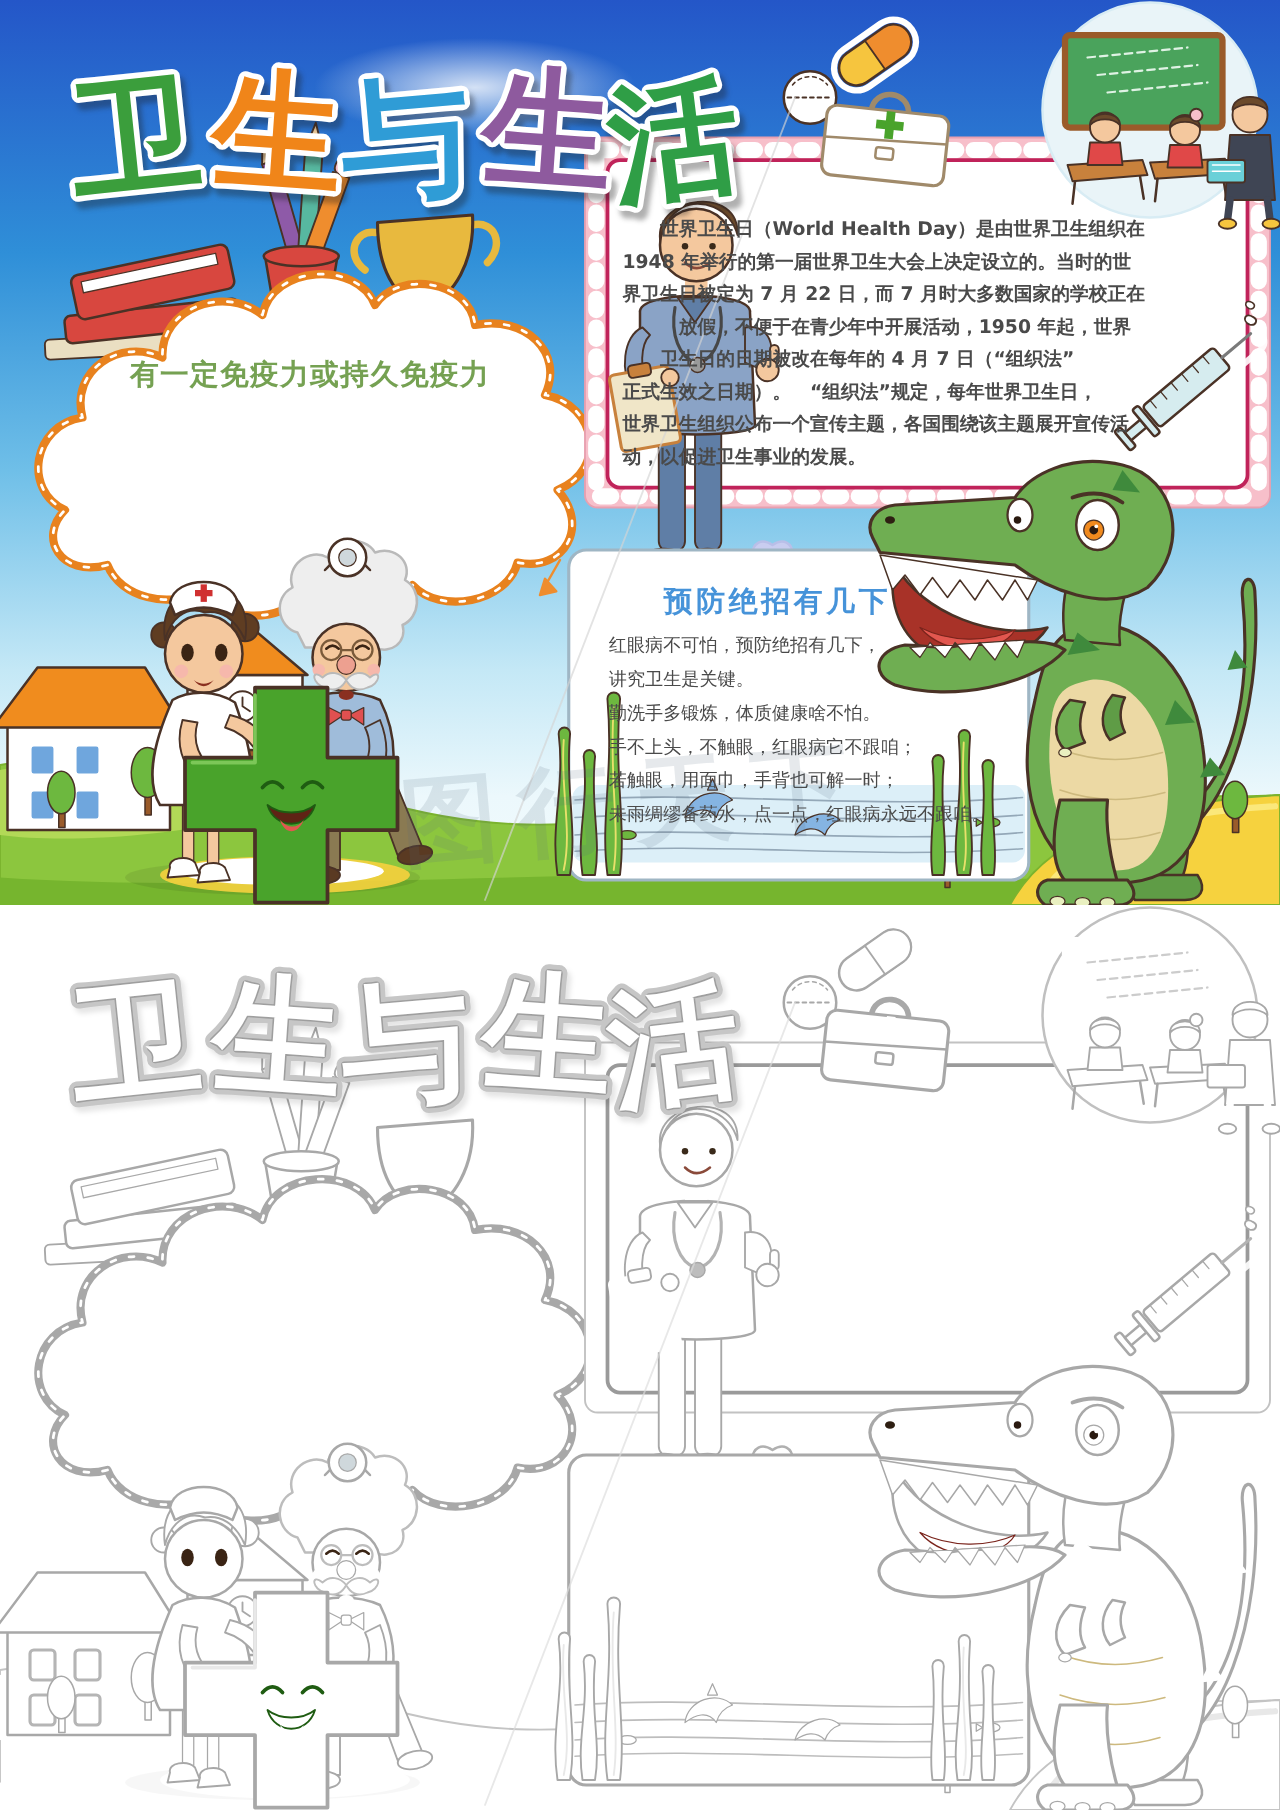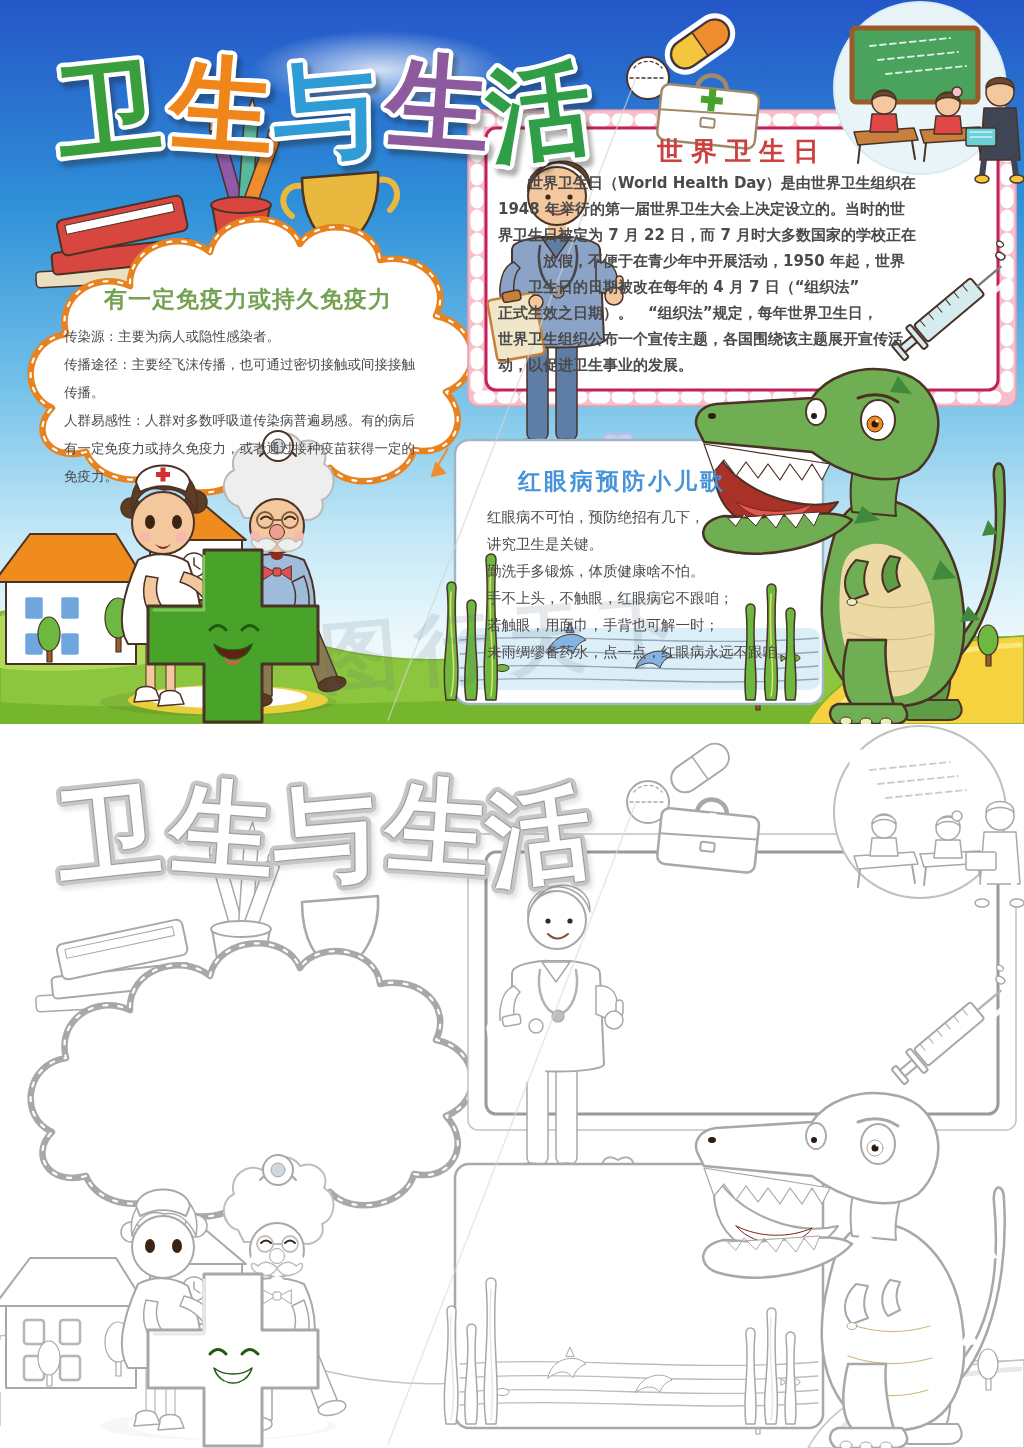--- a/index.html
+++ b/index.html
@@ -409,38 +409,31 @@
       <g class="big-title t-colored">
         <text transform="translate(60,150) rotate(-6)" fill="#3b9e3c">卫</text>
         <text transform="translate(168,138) rotate(4)" fill="#f08519">生</text>
         <text transform="translate(276,152) rotate(-5)" fill="#2f9cd6">与</text>
         <text transform="translate(384,136) rotate(4)" fill="#8e5a9e">生</text>
         <text transform="translate(492,154) rotate(-7)" fill="#2f9e46">活</text>
       </g>
     </svg>
 
     <div class="ovl sec-title cloud-title">有一定免疫力或持久免疫力</div>
-    <div class="ovl sec-body cloud-body">传染源：主要为病人或隐性感染者。
-传播途径：主要经飞沫传播，也可通过密切接触或间接接触
-传播。
-人群易感性：人群对多数呼吸道传染病普遍易感。有的病后
-有一定免疫力或持久免疫力，或者通过接种疫苗获得一定的
-免疫力。</div>
-
-    <div class="ovl sec-title whd-title">世界卫生日</div>
+
     <div class="ovl sec-body whd-body">　　世界卫生日（World Health Day）是由世界卫生组织在
 1948 年举行的第一届世界卫生大会上决定设立的。当时的世
 界卫生日被定为 7 月 22 日，而 7 月时大多数国家的学校正在
 　　　放假，不便于在青少年中开展活动，1950 年起，世界
 　　卫生日的日期被改在每年的 4 月 7 日（“组织法”
 正式生效之日期）。　“组织法”规定，每年世界卫生日，
 世界卫生组织公布一个宣传主题，各国围绕该主题展开宣传活
 动，以促进卫生事业的发展。</div>
 
-    <div class="ovl sec-title song-title">红眼病预防小儿歌</div>
+    <div class="ovl sec-title song-title">预防绝招有几下</div>
     <div class="ovl sec-body song-body">红眼病不可怕，预防绝招有几下，
 讲究卫生是关键。
 勤洗手多锻炼，体质健康啥不怕。
 手不上头，不触眼，红眼病它不跟咱；
 若触眼，用面巾，手背也可解一时；
 未雨绸缪备药水，点一点，红眼病永远不跟咱。</div>
 
     <div class="ovl watermark">图行天下</div>
   </section>
 

